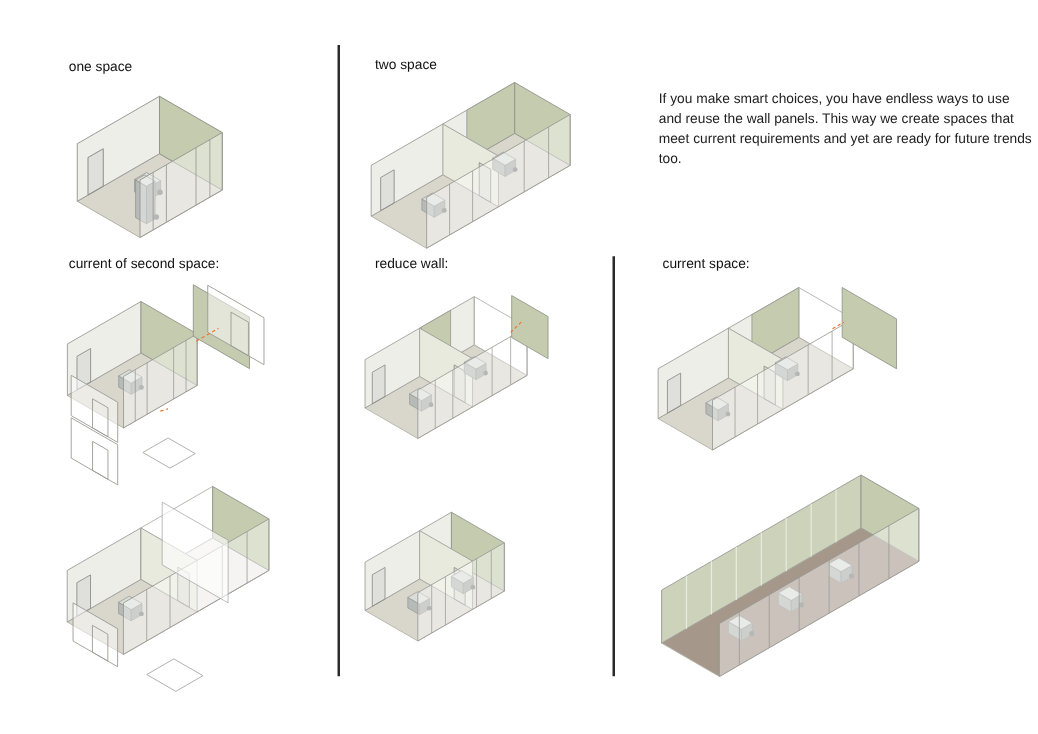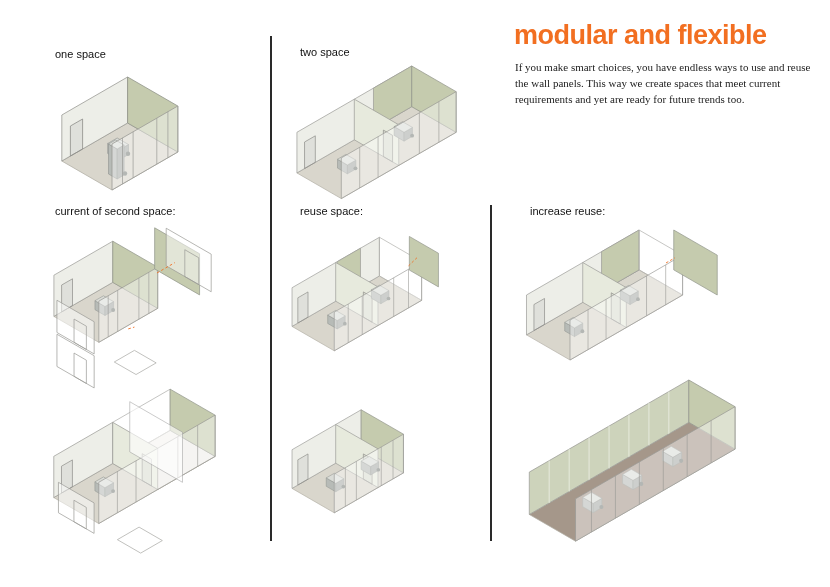--- a/index.html
+++ b/index.html
@@ -2,22 +2,22 @@
 <html><head>
 <meta charset="utf-8">
 <style>
   html,body{margin:0;padding:0;background:#ffffff;}
   .page{position:relative;width:830px;height:587px;background:#ffffff;
         font-family:"Liberation Sans",sans-serif;overflow:hidden;}
   .sec-label{position:absolute;font-size:11px;font-weight:normal;color:#111111;}
   .divider{position:absolute;width:1.5px;background:#2a2a2a;}
   .headline{position:absolute;left:514px;top:20px;margin:0;font-size:27px;
             font-weight:bold;color:#f26f21;letter-spacing:-0.5px;}
-  .bodytext{position:absolute;left:515px;top:60px;width:300px;margin:0;
-            font-size:11px;line-height:1.45;color:#1c1c1c;font-family:Liberation Serif, serif;}
+  .bodytext{position:absolute;left:515px;top:60px;width:300px;margin:12px;
+            font-size:11px;line-height:1.45;color:#1c1c1c;}
   svg.diag{position:absolute;overflow:visible;}
 </style>
 </head>
 <body>
 
 <div class="page">
 
   <div class="sec-label" style="left:55px;top:48px">one space</div>
   <svg id="d1" class="diag" style="left:52px;top:72px" width="150" height="120" viewBox="0 0 150 120">
       <polygon points="60,118 9.8,89 75.6,51 125.8,80" fill="#d9d6cc" stroke="#b3b0a6" stroke-width="0.8" stroke-linejoin="round"></polygon>
@@ -58,21 +58,20 @@
       <polygon points="131,85 140.5,79.5 140.5,69.5 131,75" fill="#a9ada9" stroke="#8e928e" stroke-width="0.6" stroke-linejoin="round"></polygon>
       <polygon points="131,75 119.8,68.5 129.3,63 140.5,69.5" fill="#dadcd7" stroke="#8e928e" stroke-width="0.6" stroke-linejoin="round"></polygon>
       <circle cx="140.1" cy="78.8" r="2.2" fill="#7e837f"></circle>
       <polygon points="60,150 189.9,75 189.9,29 60,104" fill="rgba(255,255,255,0.42)" stroke="#9a9a96" stroke-width="0.8" stroke-linejoin="round"></polygon>
       <line x1="80.8" y1="138.0" x2="80.8" y2="92.0" stroke="#9a9a96" stroke-width="0.7"></line>
       <line x1="101.6" y1="126.0" x2="101.6" y2="80.0" stroke="#9a9a96" stroke-width="0.7"></line>
       <line x1="148.3" y1="99.0" x2="148.3" y2="53.0" stroke="#9a9a96" stroke-width="0.7"></line>
       <line x1="170.4" y1="86.3" x2="170.4" y2="40.3" stroke="#9a9a96" stroke-width="0.7"></line>
     </svg>
 
-  <h1 class="headline">modular and flexible</h1>
   <p class="bodytext">If you make smart choices, you have endless ways to use and reuse the wall panels. This way we create spaces that meet current requirements and yet are ready for future trends too.</p>
 
   <div class="sec-label" style="left:55px;top:205px">current of second space:</div>
   <svg id="d3a" class="diag" style="left:45px;top:226px" width="215" height="170" viewBox="0 0 240 190">
       <polygon points="60,130 9.8,101 75.6,63 125.8,92" fill="#d9d6cc" stroke="#b3b0a6" stroke-width="0.8" stroke-linejoin="round"></polygon>
       <polygon points="9.8,101 75.6,63 75.6,17 9.8,55" fill="#edeee8" stroke="#9a9a96" stroke-width="0.8" stroke-linejoin="round"></polygon>
       <polygon points="18.4,96 30.6,89 30.6,59 18.4,66" fill="rgba(110,110,105,0.10)" stroke="#8d8d89" stroke-width="0.8" stroke-linejoin="round"></polygon>
       <polygon points="125.8,92 75.6,63 75.6,17 125.8,46" fill="#c5cbae" stroke="#90948a" stroke-width="0.8" stroke-linejoin="round"></polygon>
       <polygon points="66.9,100 55.7,93.5 55.7,83.5 66.9,90" fill="#b7bbb7" stroke="#8e928e" stroke-width="0.6" stroke-linejoin="round"></polygon>
       <polygon points="66.9,100 76.5,94.5 76.5,84.5 66.9,90" fill="#a9ada9" stroke="#8e928e" stroke-width="0.6" stroke-linejoin="round"></polygon>
@@ -111,21 +110,21 @@
       <line x1="80.8" y1="128.0" x2="80.8" y2="82.0" stroke="#9a9a96" stroke-width="0.7"></line>
       <line x1="101.6" y1="116.0" x2="101.6" y2="70.0" stroke="#9a9a96" stroke-width="0.7"></line>
       <line x1="148.3" y1="89.0" x2="148.3" y2="43.0" stroke="#9a9a96" stroke-width="0.7"></line>
       <line x1="170.4" y1="76.3" x2="170.4" y2="30.3" stroke="#9a9a96" stroke-width="0.7"></line>
       <polygon points="153.5,94 94.6,60 94.6,4 153.5,38" fill="rgba(255,255,255,0.62)" stroke="rgba(150,150,150,0.7)" stroke-width="0.8" stroke-linejoin="round"></polygon>
       <polygon points="54.8,151 15,128 15,94 54.8,117" fill="rgba(255,255,255,0.5)" stroke="#9a9a96" stroke-width="0.8" stroke-linejoin="round"></polygon>
       <polygon points="46.1,146 32.3,138 32.3,114 46.1,122" fill="none" stroke="#9a9a96" stroke-width="0.8" stroke-linejoin="round"></polygon>
       <polygon points="80.8,158 106.8,173 131,159 105,144" fill="none" stroke="#a8a8a4" stroke-width="0.8" stroke-linejoin="round"></polygon>
     </svg>
 
-  <div class="sec-label" style="left:300px;top:205px">reuse space:</div>
+  <div class="sec-label" style="left:300px;top:205px">reduce wall:</div>
   <svg id="d4a" class="diag" style="left:288px;top:228px" width="185" height="143" viewBox="0 0 220 170">
       <polygon points="55,146 4.8,117 108.7,57 158.9,86" fill="#d9d6cc" stroke="#b3b0a6" stroke-width="0.8" stroke-linejoin="round"></polygon>
       <polygon points="4.8,117 108.7,57 108.7,11 4.8,71" fill="#edeee8" stroke="#9a9a96" stroke-width="0.8" stroke-linejoin="round"></polygon>
       <polygon points="58.5,86 86.2,70 86.2,24 58.5,40" fill="#c5cbae" stroke="#9a9a96" stroke-width="0.8" stroke-linejoin="round"></polygon>
       <polygon points="11.7,113 23.8,106 23.8,76 11.7,83" fill="rgba(110,110,105,0.10)" stroke="#8d8d89" stroke-width="0.8" stroke-linejoin="round"></polygon>
       <polygon points="158.9,86 108.7,57 108.7,11 158.9,40" fill="rgba(255,255,255,0.25)" stroke="#adada9" stroke-width="0.8" stroke-linejoin="round"></polygon>
       <polygon points="107,116 56.7,87 56.7,41 107,70" fill="#e7eadd" stroke="#9a9a96" stroke-width="0.8" stroke-linejoin="round"></polygon>
       <polygon points="100,112 89.6,106 89.6,76 100,82" fill="rgba(110,110,105,0.10)" stroke="#8d8d89" stroke-width="0.8" stroke-linejoin="round"></polygon>
       <polygon points="58.5,120 47.2,113.5 47.2,103.5 58.5,110" fill="#b7bbb7" stroke="#8e928e" stroke-width="0.6" stroke-linejoin="round"></polygon>
       <polygon points="58.5,120 68,114.5 68,104.5 58.5,110" fill="#a9ada9" stroke="#8e928e" stroke-width="0.6" stroke-linejoin="round"></polygon>
@@ -160,21 +159,21 @@
       <circle cx="107.4" cy="94.8" r="2.2" fill="#7e837f"></circle>
       <polygon points="55,146 137.3,98.5 137.3,52.5 55,100" fill="rgba(255,255,255,0.42)" stroke="#9a9a96" stroke-width="0.8" stroke-linejoin="round"></polygon>
       <line x1="68.2" y1="138.4" x2="68.2" y2="92.4" stroke="#9a9a96" stroke-width="0.7"></line>
       <line x1="81.3" y1="130.8" x2="81.3" y2="84.8" stroke="#9a9a96" stroke-width="0.7"></line>
       <line x1="110.9" y1="113.7" x2="110.9" y2="67.7" stroke="#9a9a96" stroke-width="0.7"></line>
       <line x1="124.9" y1="105.6" x2="124.9" y2="59.6" stroke="#9a9a96" stroke-width="0.7"></line>
     </svg>
 
   <div class="divider" style="left:490px;top:205px;height:336px"></div>
 
-  <div class="sec-label" style="left:530px;top:205px">increase reuse:</div>
+  <div class="sec-label" style="left:530px;top:205px">current space:</div>
   <svg id="d5a" class="diag" style="left:518px;top:230px" width="260" height="143" viewBox="0 0 300 165">
       <polygon points="60,150 9.8,121 139.7,46 189.9,75" fill="#d9d6cc" stroke="#b3b0a6" stroke-width="0.8" stroke-linejoin="round"></polygon>
       <polygon points="9.8,121 139.7,46 139.7,0 9.8,75" fill="#edeee8" stroke="#9a9a96" stroke-width="0.8" stroke-linejoin="round"></polygon>
       <polygon points="96.4,71 139.7,46 139.7,0 96.4,25" fill="#c5cbae" stroke="#9a9a96" stroke-width="0.8" stroke-linejoin="round"></polygon>
       <polygon points="18.4,116 30.6,109 30.6,79 18.4,86" fill="rgba(110,110,105,0.10)" stroke="#8d8d89" stroke-width="0.8" stroke-linejoin="round"></polygon>
       <polygon points="189.9,75 139.7,46 139.7,0 189.9,29" fill="rgba(255,255,255,0.25)" stroke="#adada9" stroke-width="0.8" stroke-linejoin="round"></polygon>
       <polygon points="125,112.5 74.7,83.5 74.7,37.5 125,66.5" fill="#e7eadd" stroke="#9a9a96" stroke-width="0.8" stroke-linejoin="round"></polygon>
       <polygon points="118,108.5 107.6,102.5 107.6,72.5 118,78.5" fill="rgba(110,110,105,0.10)" stroke="#8d8d89" stroke-width="0.8" stroke-linejoin="round"></polygon>
       <polygon points="65.2,123 53.9,116.5 53.9,106.5 65.2,113" fill="#b7bbb7" stroke="#8e928e" stroke-width="0.6" stroke-linejoin="round"></polygon>
       <polygon points="65.2,123 74.7,117.5 74.7,107.5 65.2,113" fill="#a9ada9" stroke="#8e928e" stroke-width="0.6" stroke-linejoin="round"></polygon>

